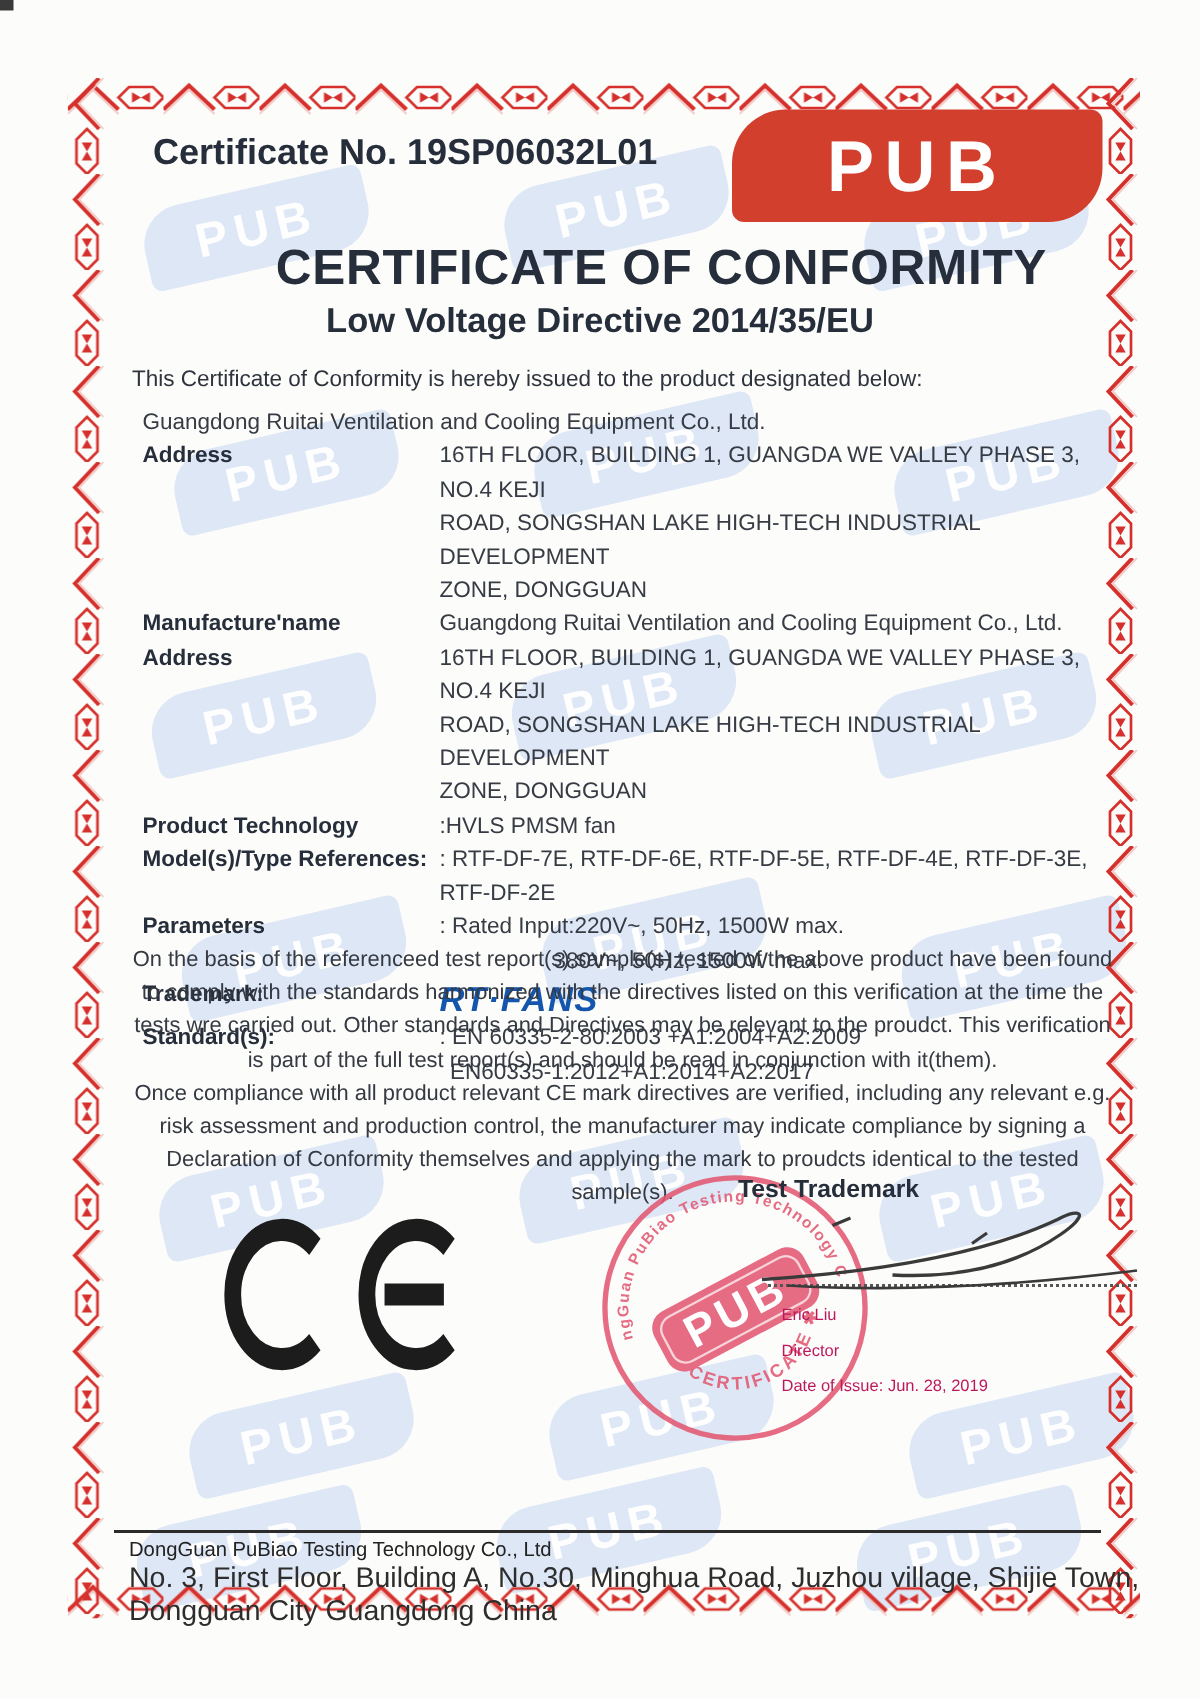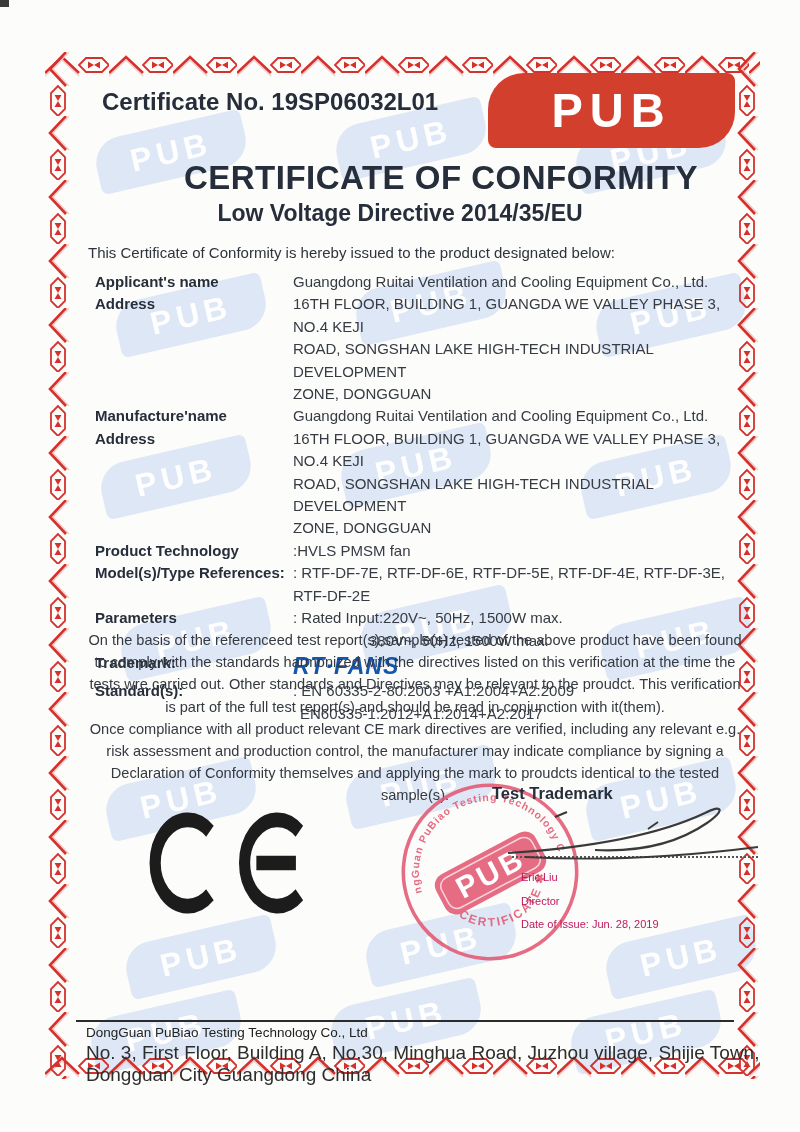--- a/index.html
+++ b/index.html
@@ -122,21 +122,20 @@
   <div class="cert-no">Certificate No. 19SP06032L01</div>
   <div class="pub-logo">
     <span>PUB</span>
   </div>
   <div class="title">CERTIFICATE OF CONFORMITY</div>
   <div class="subtitle">Low Voltage Directive 2014/35/EU</div>
   <div class="intro">This Certificate of Conformity is hereby issued to the product designated below:</div>
 
   <div class="fields">
     <div class="frow">
-      <div class="lbl">Applicant's name</div>
       <div class="val">Guangdong Ruitai Ventilation and Cooling Equipment Co., Ltd.</div>
     </div>
     <div class="frow">
       <div class="lbl">Address</div>
       <div class="val">
         <div>16TH FLOOR, BUILDING 1, GUANGDA WE VALLEY PHASE 3, NO.4 KEJI</div>
         <div>ROAD, SONGSHAN LAKE HIGH-TECH INDUSTRIAL DEVELOPMENT</div>
         <div>ZONE, DONGGUAN</div>
       </div>
     </div>

